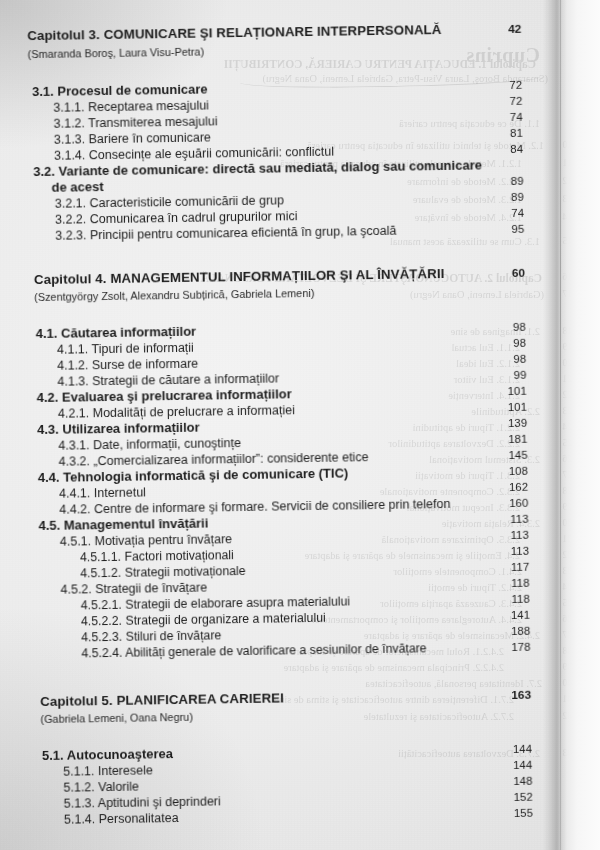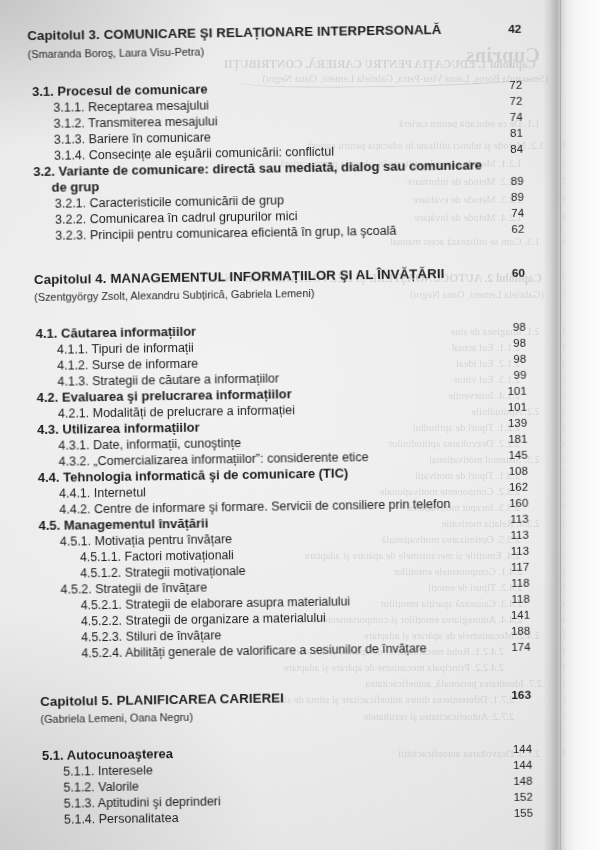--- a/index.html
+++ b/index.html
@@ -272,34 +272,34 @@
         <span class="pg">81</span>
       </div>
       <div class="row lvl-2" style="top: 148px;">
         <span class="txt i2">3.1.4. Consecințe ale eşuării comunicării: conflictul</span>
         <span class="pg">84</span>
       </div>
       <div class="row lvl-1" style="top: 164px;">
         <span class="txt i1">3.2. Variante de comunicare: directă sau mediată, dialog sau comunicare</span>
       </div>
       <div class="row lvl-1c" style="top: 180px;">
-        <span class="txt ic">de grup</span>
+        <span class="txt ic">de acest</span>
         <span class="pg">89</span>
       </div>
       <div class="row lvl-2" style="top: 196px;">
         <span class="txt i2">3.2.1. Caracteristicile comunicării de grup</span>
         <span class="pg">89</span>
       </div>
       <div class="row lvl-2" style="top: 212px;">
         <span class="txt i2">3.2.2. Comunicarea în cadrul grupurilor mici</span>
         <span class="pg">74</span>
       </div>
       <div class="row lvl-2" style="top: 228px;">
         <span class="txt i2">3.2.3. Principii pentru comunicarea eficientă în grup, la şcoală</span>
-        <span class="pg">62</span>
+        <span class="pg">95</span>
       </div>
       <div class="row lvl-chap" style="top: 272px;">
         <span class="txt i0">Capitolul 4. MANAGEMENTUL INFORMAȚIILOR ŞI AL ÎNVĂȚĂRII</span>
         <span class="pg">60</span>
       </div>
       <div class="row lvl-auth" style="top: 289px;">
         <span class="txt i0">(Szentgyörgy Zsolt, Alexandru Subțirică, Gabriela Lemeni)</span>
       </div>
       <div class="row lvl-1" style="top: 326px;">
         <span class="txt i1">4.1. Căutarea informațiilor</span>
@@ -376,21 +376,21 @@
       <div class="row lvl-3" style="top: 614px;">
         <span class="txt i3">4.5.2.2. Strategii de organizare a materialului</span>
         <span class="pg">141</span>
       </div>
       <div class="row lvl-3" style="top: 630px;">
         <span class="txt i3">4.5.2.3. Stiluri de învățare</span>
         <span class="pg">188</span>
       </div>
       <div class="row lvl-3" style="top: 646px;">
         <span class="txt i3">4.5.2.4. Abilități generale de valorificare a sesiunilor de învățare</span>
-        <span class="pg">174</span>
+        <span class="pg">178</span>
       </div>
       <div class="row lvl-chap" style="top: 694px;">
         <span class="txt i0">Capitolul 5. PLANIFICAREA CARIEREI</span>
         <span class="pg">163</span>
       </div>
       <div class="row lvl-auth" style="top: 711px;">
         <span class="txt i0">(Gabriela Lemeni, Oana Negru)</span>
       </div>
       <div class="row lvl-1" style="top: 748px;">
         <span class="txt i1">5.1. Autocunoaşterea</span>

